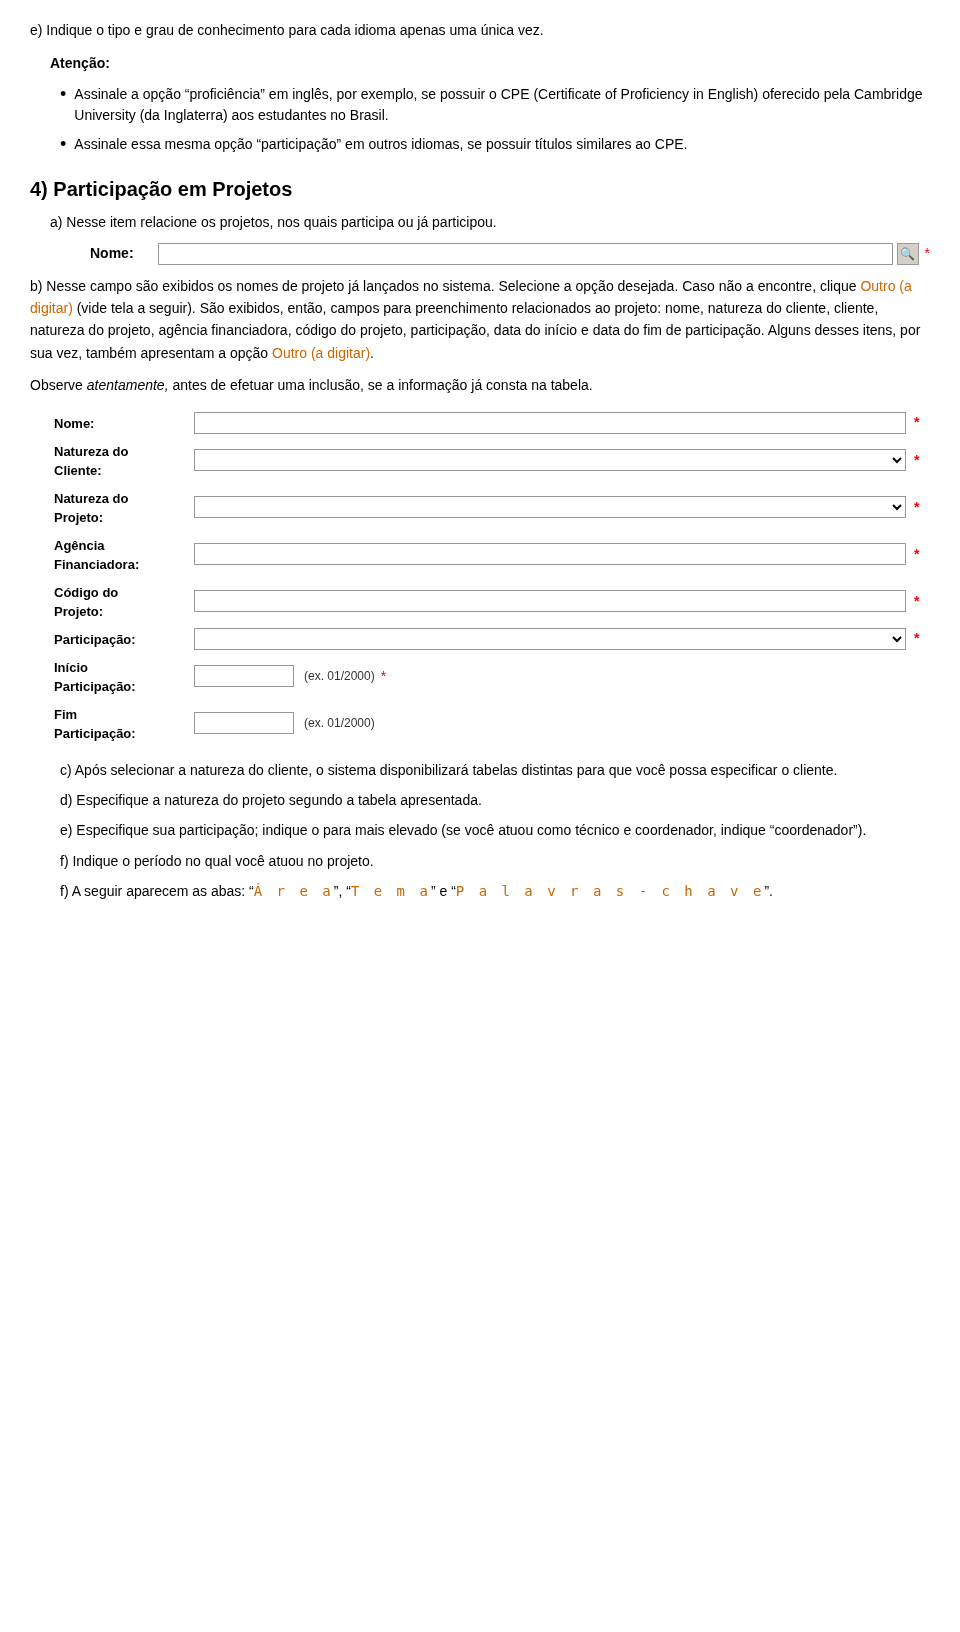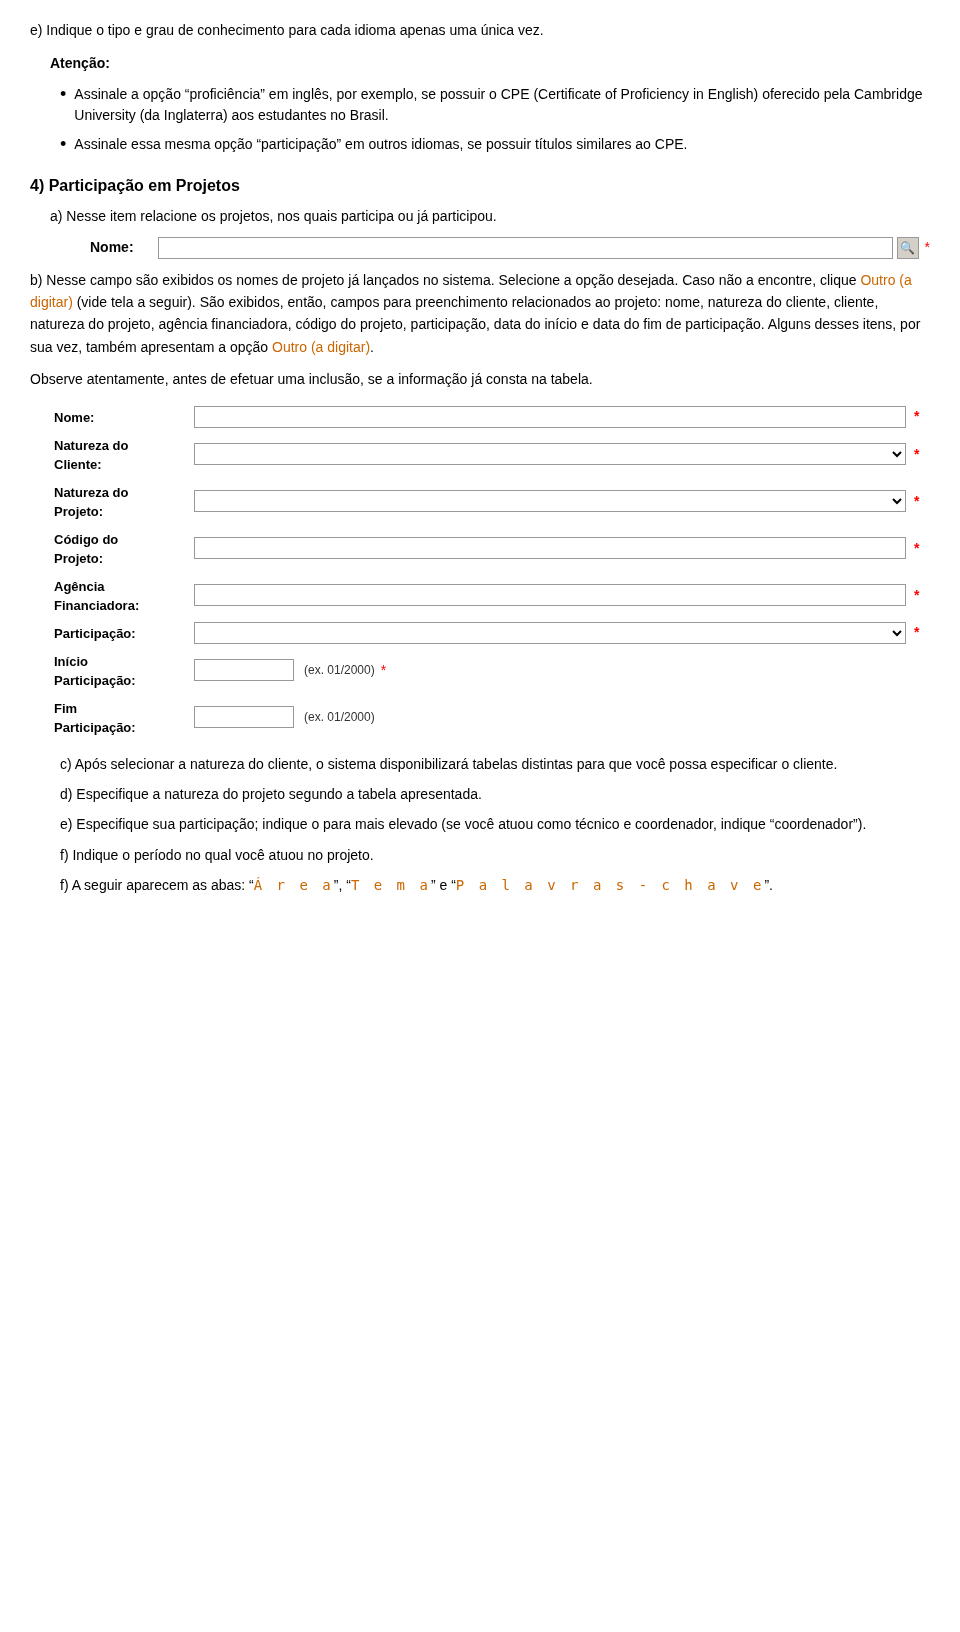--- a/index.html
+++ b/index.html
@@ -26,21 +26,21 @@
       align-items: flex-start;
       margin-bottom: 8px;
       margin-left: 10px;
     }
     .bullet-dot {
       margin-right: 8px;
       font-size: 18px;
       line-height: 1.2;
     }
     .section-title {
-      font-size: 16px;
+      font-size: 20px;
       font-weight: bold;
       margin: 18px 0 8px 0;
     }
     .sub-item {
       margin: 8px 0 8px 20px;
     }
     .form-row {
       display: flex;
       align-items: center;
       margin: 10px 0 10px 60px;
@@ -75,20 +75,21 @@
       font-size: 12px;
     }
     .paragraph {
       margin: 10px 0;
       line-height: 1.6;
     }
     .link-text {
       color: #cc6600;
     }
     .italic-text {
+      font-style: italic;
     }
     .form-table {
       margin: 12px 0 12px 20px;
       width: calc(100% - 20px);
       border-collapse: collapse;
     }
     .form-table td {
       padding: 3px 4px;
       vertical-align: middle;
     }
@@ -217,29 +218,29 @@
       <td class="label-cell">Natureza do<br>Projeto:</td>
       <td class="input-cell">
         <select class="form-select">
           <option value=""></option>
         </select>
       </td>
       <td class="star-cell">*</td>
     </tr>
 
     <tr>
+      <td class="label-cell">Agência<br>Financiadora:</td>
+      <td class="input-cell">
+        <input class="form-input-full" type="text" value="" style="">
+      </td>
+      <td class="star-cell">*</td>
+    </tr>
+
+    <tr>
       <td class="label-cell">Código do<br>Projeto:</td>
-      <td class="input-cell">
-        <input class="form-input-full" type="text" value="" style="">
-      </td>
-      <td class="star-cell">*</td>
-    </tr>
-
-    <tr>
-      <td class="label-cell">Agência<br>Financiadora:</td>
       <td class="input-cell">
         <input class="form-input-full" type="text" value="" style="">
       </td>
       <td class="star-cell">*</td>
     </tr>
 
     <tr>
       <td class="label-cell">Participação:</td>
       <td class="input-cell">
         <select class="form-select">

